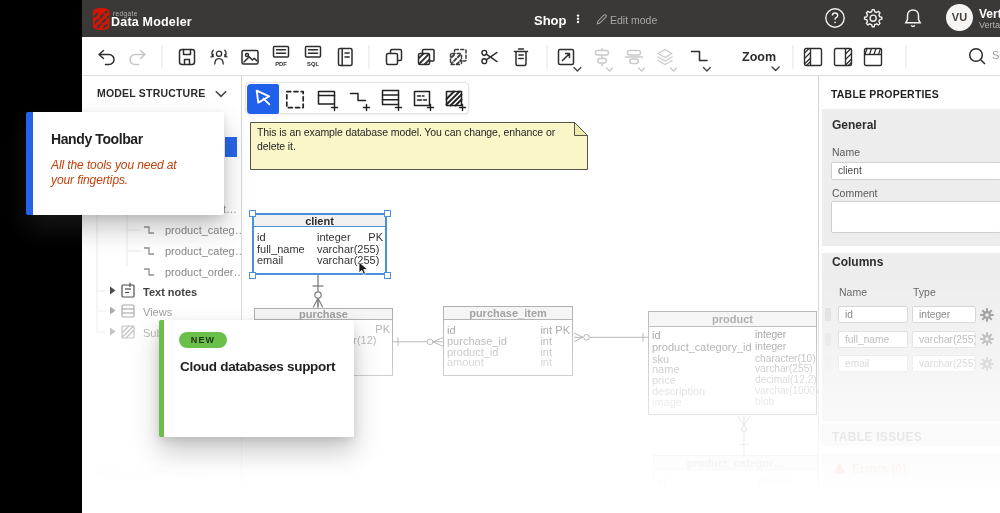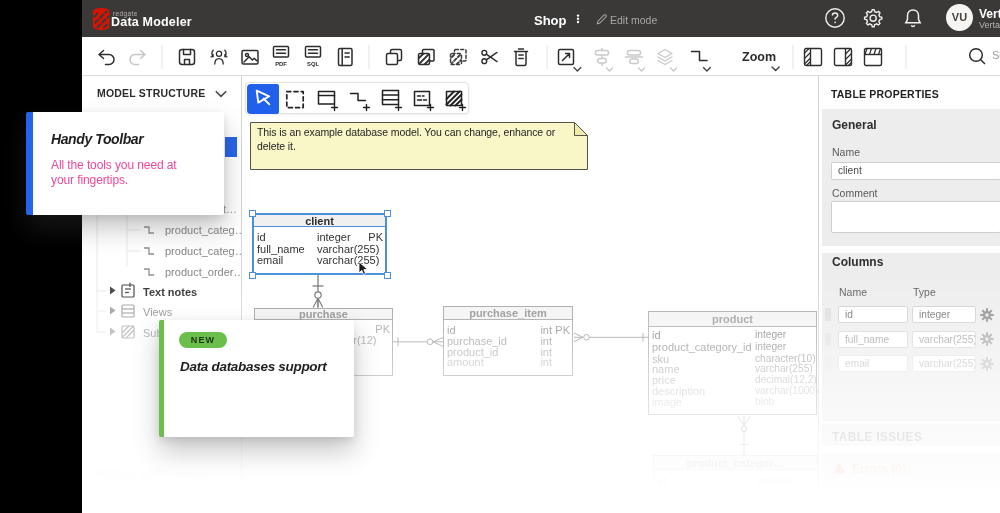--- a/index.html
+++ b/index.html
@@ -48,22 +48,22 @@
 .inp { position:absolute; background:#fff; border:1px solid #cfcfcf; border-radius:2px;
   font-size:10.2px; color:#4a4a4a; padding-left:6px; overflow:hidden; white-space:nowrap; }
 .fade { position:absolute; left:0; top:0; width:918px; height:513px; pointer-events:none; z-index:50;
   background:linear-gradient(180deg, rgba(255,255,255,0) 0%, rgba(255,255,255,0) 53%,
    rgba(255,255,255,.25) 64%, rgba(255,255,255,.52) 74%, rgba(255,255,255,.72) 83%, rgba(255,255,255,.90) 92%, #fff 97%); }
 
 .tip { position:absolute; background:#fff; border-radius:2px; z-index:100;
   box-shadow:0 14px 26px rgba(70,70,70,.30), 0 3px 8px rgba(0,0,0,.10); }
 .tip1 { left:26px; top:112px; width:198px; height:103px; border-left:7px solid #2563e9; }
 .tip2 { left:159px; top:320px; width:195px; height:117px; border-left:5px solid #6abf4b; }
-.tip-title { position:absolute; font-weight:bold; color:#1f1f1f; white-space:nowrap;font-style:italic; }
-.tip-body { position:absolute; color:#ec4899; }
+.tip-title { position:absolute; font-weight:bold; color:#1f1f1f; white-space:nowrap; }
+.tip-body { position:absolute; color:#c2410c;font-style:italic; }
 .newpill { position:absolute; left:15px; top:12px; width:48px; height:16px; border-radius:8px;
   background:#6abf4b; color:#1c3311; font-size:9px; font-weight:bold; letter-spacing:1.2px;
   text-align:center; line-height:16px; }
 </style>
 </head>
 <body>
 <div class="stage">
 <div class="app">
   <div class="topbar">
     <svg class="a" style="left:10px; top:7px;" width="19" height="24" viewBox="0 0 19 24">
@@ -510,15 +510,15 @@
     <div class="a" style="left:33px; top:386px; font-size:12px; font-weight:bold; color:#eaa294;">Errors (0)</div>
   </div>
   <div class="fade"></div>
 </div>
 <div class="tip tip1">
   <div class="tip-title" style="left:18px; top:18.5px; font-size:14px; letter-spacing:-0.4px;">Handy Toolbar</div>
   <div class="tip-body" style="left:18px; top:46px; font-size:12px; letter-spacing:-0.1px; line-height:15px;">All the tools you need at<br>your fingertips.</div>
 </div>
 <div class="tip tip2">
   <div class="newpill">NEW</div>
-  <div class="tip-title" style="left:16px; top:39px; font-size:13.5px; letter-spacing:-0.3px;">Data databases support</div>
+  <div class="tip-title" style="left:16px; top:39px; font-size:13.5px; letter-spacing:-0.3px;">Cloud databases support</div>
 </div>
 </div>
 
 </body></html>

